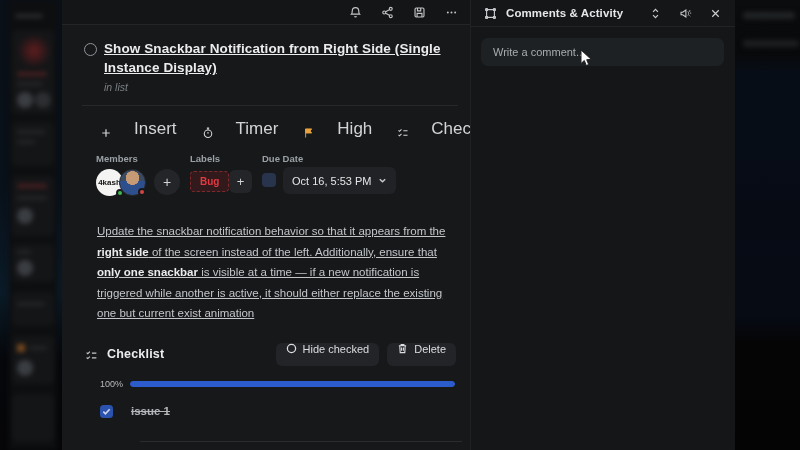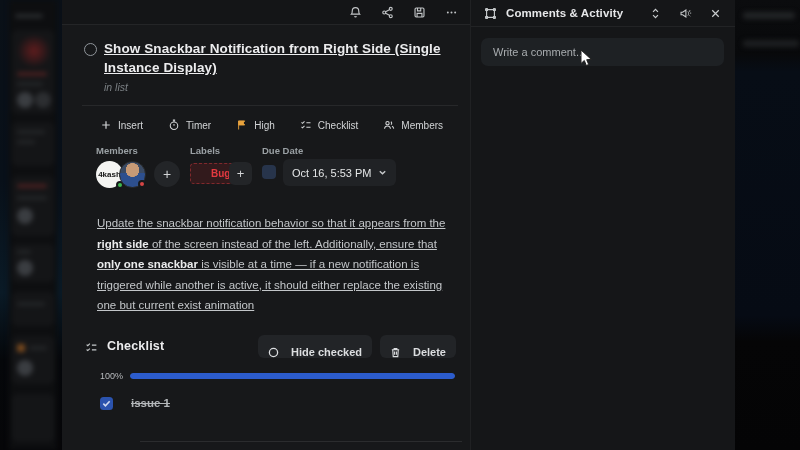--- a/index.html
+++ b/index.html
@@ -34,37 +34,37 @@
 
   .title-row { display:flex; padding:14px 16px 0 22px; }
   .title-circle { flex:0 0 13px; width:13px; height:13px; border-radius:50%;
     border:1.5px solid #90959a; margin-top:4px; }
   .card-title { margin-left:7px; color:#ececee; font-size:13.5px; font-weight:600;
     line-height:19px; letter-spacing:.1px;text-decoration:underline; }
   .card-subtitle { margin:4px 0 0 42px; color:#7c8185; font-size:10.5px;font-style:italic; }
   .hdiv { height:1px; background:rgba(255,255,255,.07); margin:12px 12px 0 20px; }
 
   .actions-row { display:flex; align-items:center; gap:25px; margin:13px 0 0 38px; }
-  .action-btn { display:flex; align-items:center; gap:6px; color:#d2d4d6; font-size:10px; cursor:pointer; }
+  .action-btn { display:flex; align-items:flex-end; gap:22px; color:#d2d4d6; font-size:17px; cursor:pointer; }
   .action-btn svg { width:12px; height:12px; }
 
   .fields-row { position:relative; height:58px; margin-top:14px; }
   .field-label { position:absolute; top:0; color:#9aa0a4; font-size:9.5px; font-weight:600; }
   .avatar { position:absolute; top:16px; width:27px; height:27px; border-radius:50%; cursor:pointer; }
   .avatar .status { position:absolute; right:-1px; bottom:-1px; width:8px; height:8px;
     border-radius:50%; border:2px solid #17181a; }
   .avatar-logo { background:#f4f4f2; color:#141414; font-size:8px; font-weight:700;
     display:flex; align-items:center; justify-content:center; }
   .avatar-photo { background:
     radial-gradient(circle at 50% 32%, #c79a76 0 32%, transparent 33%),
     linear-gradient(180deg,#3a4a63 0 45%, #2d4f8e 45% 100%); border:1px solid #2a2c2e; }
   .round-plus { position:absolute; top:16px; width:26px; height:26px; border-radius:50%;
     background:#232528; color:#d2d4d6; font-size:14px; display:flex; align-items:center;
     justify-content:center; cursor:pointer; }
-  .bug-pill { position:absolute; top:18px; height:21px; padding:0 20px; border-radius:4px;
+  .bug-pill { position:absolute; top:18px; height:21px; padding:0 9px; border-radius:4px;
     background:rgba(190,40,45,.16); border:1px dashed rgba(225,60,66,.45);
     color:#e23a40; font-size:10px; font-weight:700; display:flex; align-items:center; cursor:pointer;text-align:center; }
   .sq-plus { position:absolute; top:17px; width:23px; height:23px; border-radius:6px;
     background:#232528; color:#d2d4d6; font-size:13px; display:flex; align-items:center;
     justify-content:center; cursor:pointer; }
   .due-check { position:absolute; top:20px; width:14px; height:14px; border-radius:4px;
     background:#2a3a55; opacity:.85; cursor:pointer; }
   .due-btn { position:absolute; top:14px; height:27px; padding:0 9px; border-radius:6px;
     background:#202225; color:#e4e6e7; font-size:11px; display:flex; align-items:center;
     gap:7px; cursor:pointer; }
@@ -76,22 +76,22 @@
   .section-title { color:#ececee; font-size:13px; font-weight:700; letter-spacing:.2px; }
   .edit-btn { margin-left:auto; display:flex; align-items:center; gap:5px;
     color:#c4c7c9; font-size:10.5px; cursor:pointer; }
   .edit-btn svg { width:11px; height:11px; }
 
   .desc-text { margin:10px 16px 0 35px; color:#c3c6c9; font-size:11.5px; line-height:20.5px;text-decoration:underline; }
   .desc-text b { color:#eaebec; font-weight:700; }
 
   .checklist-head { display:flex; align-items:center; margin:19px 14px 0 23px; }
   .checklist-head .sec-icon { width:13px; height:13px; color:#c6c9cb; margin-right:9px; }
-  .chk-btn { display:flex; align-items:flex-end; gap:12px; height:23px; padding:0 10px;
-    border-radius:6px; background:#222427; color:#dcdee0; font-size:11px; cursor:pointer;font-weight:bold; }
+  .chk-btn { display:flex; align-items:flex-start; gap:6px; height:23px; padding:0 10px;
+    border-radius:6px; background:#222427; color:#dcdee0; font-size:11px; cursor:pointer; }
   .chk-btn svg { width:11px; height:11px; }
   .chk-btn + .chk-btn { margin-left:8px; }
   .ml-auto { margin-left:auto; }
 
   .progress-row { display:flex; align-items:center; margin:13px 15px 0 38px; }
   .progress-label { color:#b9bcbf; font-size:9px; width:30px; }
   .progress-track { flex:1; height:6px; border-radius:3px; background:#24262a; overflow:hidden; }
   .progress-fill { height:100%; border-radius:3px; background:#2c5ccc; }
 
   .check-item { display:flex; align-items:flex-start; margin:16px 0 0 38px; height:18px;font-weight:bold; }

